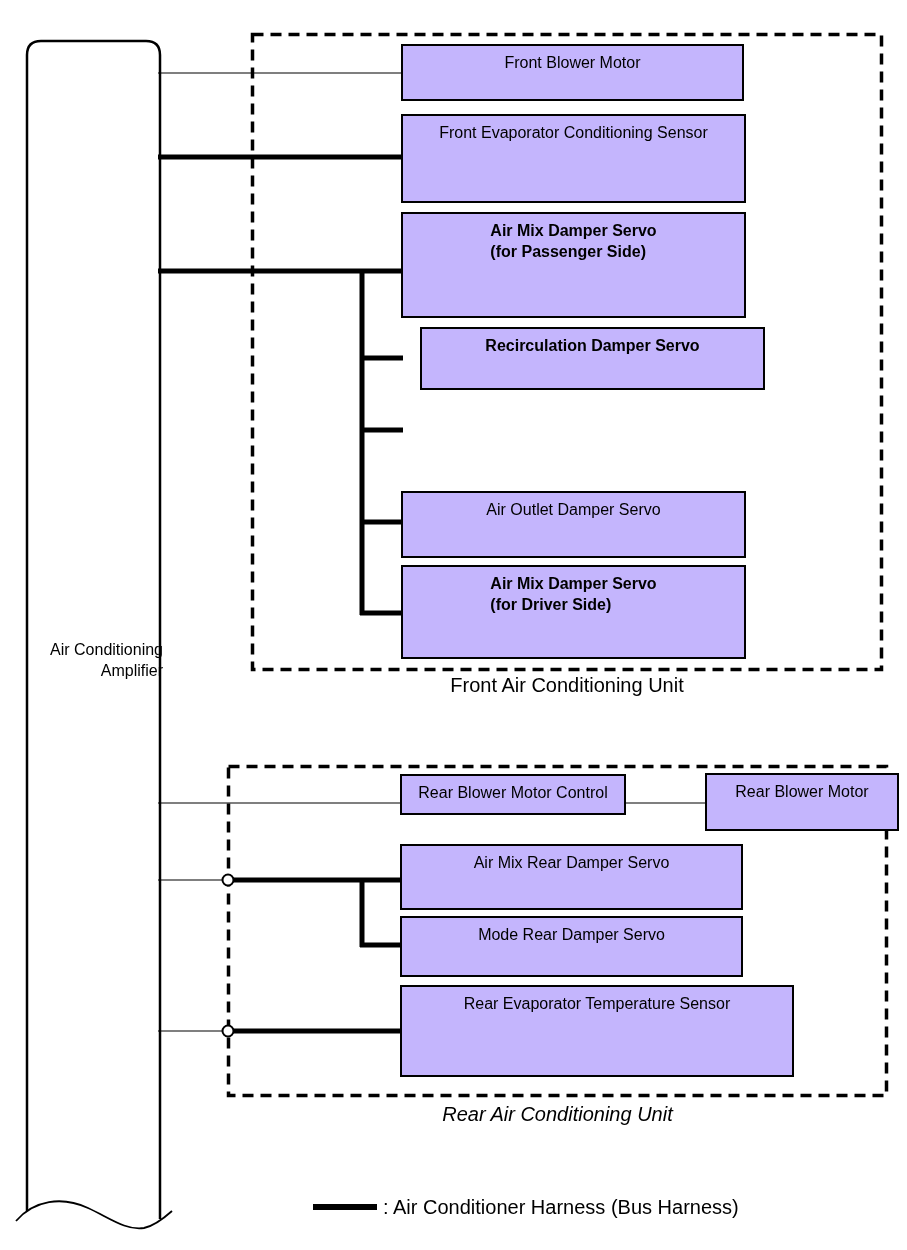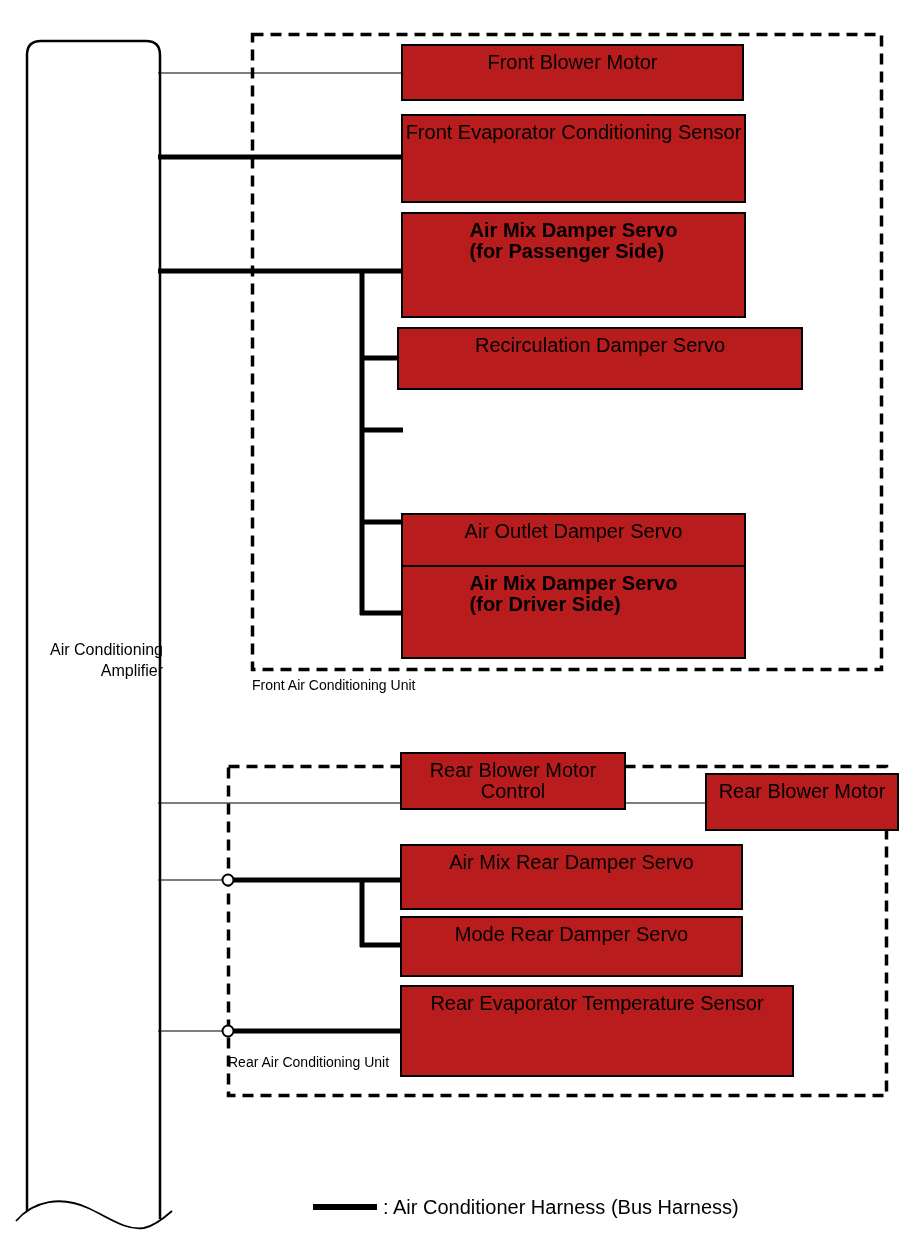--- a/index.html
+++ b/index.html
@@ -3,28 +3,28 @@
 <meta charset="utf-8">
 <style>
   html,body { margin:0; padding:0; background:#ffffff; }
   .canvas {
     position:relative; width:907px; height:1250px; background:#ffffff;
     font-family:"Liberation Sans", sans-serif; color:#000000; overflow:hidden;
   }
   svg.wiring { position:absolute; left:0; top:0; }
   .box {
     position:absolute; box-sizing:border-box; border:2px solid #000;
-    background:#b91c1c; text-align:center; font-size:20px; line-height:21px;
+    background:#c4b5fd; text-align:center; font-size:16px; line-height:21px;
     padding-top:6px;
   }
   .box .lbl { display:block; }
   .box .two-line { display:inline-block; text-align:left;font-weight:bold; }
   .box .two-line span { display:block; }
   .unit-label {
-    position:absolute; text-align:left; font-size:14px; line-height:20px;
+    position:absolute; text-align:center; font-size:20px; line-height:20px;
   }
   .amp-label {
     position:absolute; left:31px; top:639px; width:132px; text-align:right;
     font-size:16px; line-height:21px;
   }
   .amp-label span { display:block; }
   .legend {
     position:absolute; left:313px; top:1196px; display:flex; align-items:center;
     font-size:20px; line-height:22px;
   }
@@ -80,58 +80,58 @@
     <span class="lbl">Front Evaporator Conditioning Sensor</span>
   </div>
 
   <div class="box" style="left:401px; top:212px; width:345px; height:106px;">
     <div class="two-line">
       <span>Air Mix Damper Servo</span>
       <span>(for Passenger Side)</span>
     </div>
   </div>
 
-  <div class="box" style="left:397px; top:327px; width:406px; height:63px;">
+  <div class="box" style="left:420px; top:327px; width:345px; height:63px;font-weight:bold;">
     <span class="lbl">Recirculation Damper Servo</span>
   </div>
 
 
-  <div class="box" style="left:401px; top:513px; width:345px; height:67px;">
+  <div class="box" style="left:401px; top:491px; width:345px; height:67px;">
     <span class="lbl">Air Outlet Damper Servo</span>
   </div>
 
   <div class="box" style="left:401px; top:565px; width:345px; height:94px;">
     <div class="two-line">
       <span>Air Mix Damper Servo</span>
       <span>(for Driver Side)</span>
     </div>
   </div>
 
   <div class="unit-label" style="left:252px; top:675px; width:630px;">Front Air Conditioning Unit</div>
 
-  <div class="box" style="left:400px; top:752px; width:226px; height:58px;">
+  <div class="box" style="left:400px; top:774px; width:226px; height:41px;">
     <span class="lbl">Rear Blower Motor Control</span>
   </div>
 
   <div class="box" style="left:705px; top:773px; width:194px; height:58px;">
     <span class="lbl">Rear Blower Motor</span>
   </div>
 
   <div class="box" style="left:400px; top:844px; width:343px; height:66px;">
     <span class="lbl">Air Mix Rear Damper Servo</span>
   </div>
 
   <div class="box" style="left:400px; top:916px; width:343px; height:61px;">
     <span class="lbl">Mode Rear Damper Servo</span>
   </div>
 
   <div class="box" style="left:400px; top:985px; width:394px; height:92px;">
     <span class="lbl">Rear Evaporator Temperature Sensor</span>
   </div>
 
-  <div class="unit-label" style="left:228px; top:1052px; width:659px;">Rear Air Conditioning Unit</div>
+  <div class="unit-label" style="left:228px; top:1104px; width:659px;font-style:italic;">Rear Air Conditioning Unit</div>
 
   <div class="legend">
     <span class="swatch"></span>
     <span>: Air Conditioner Harness (Bus Harness)</span>
   </div>
 
 </div>
 
 </body></html>

